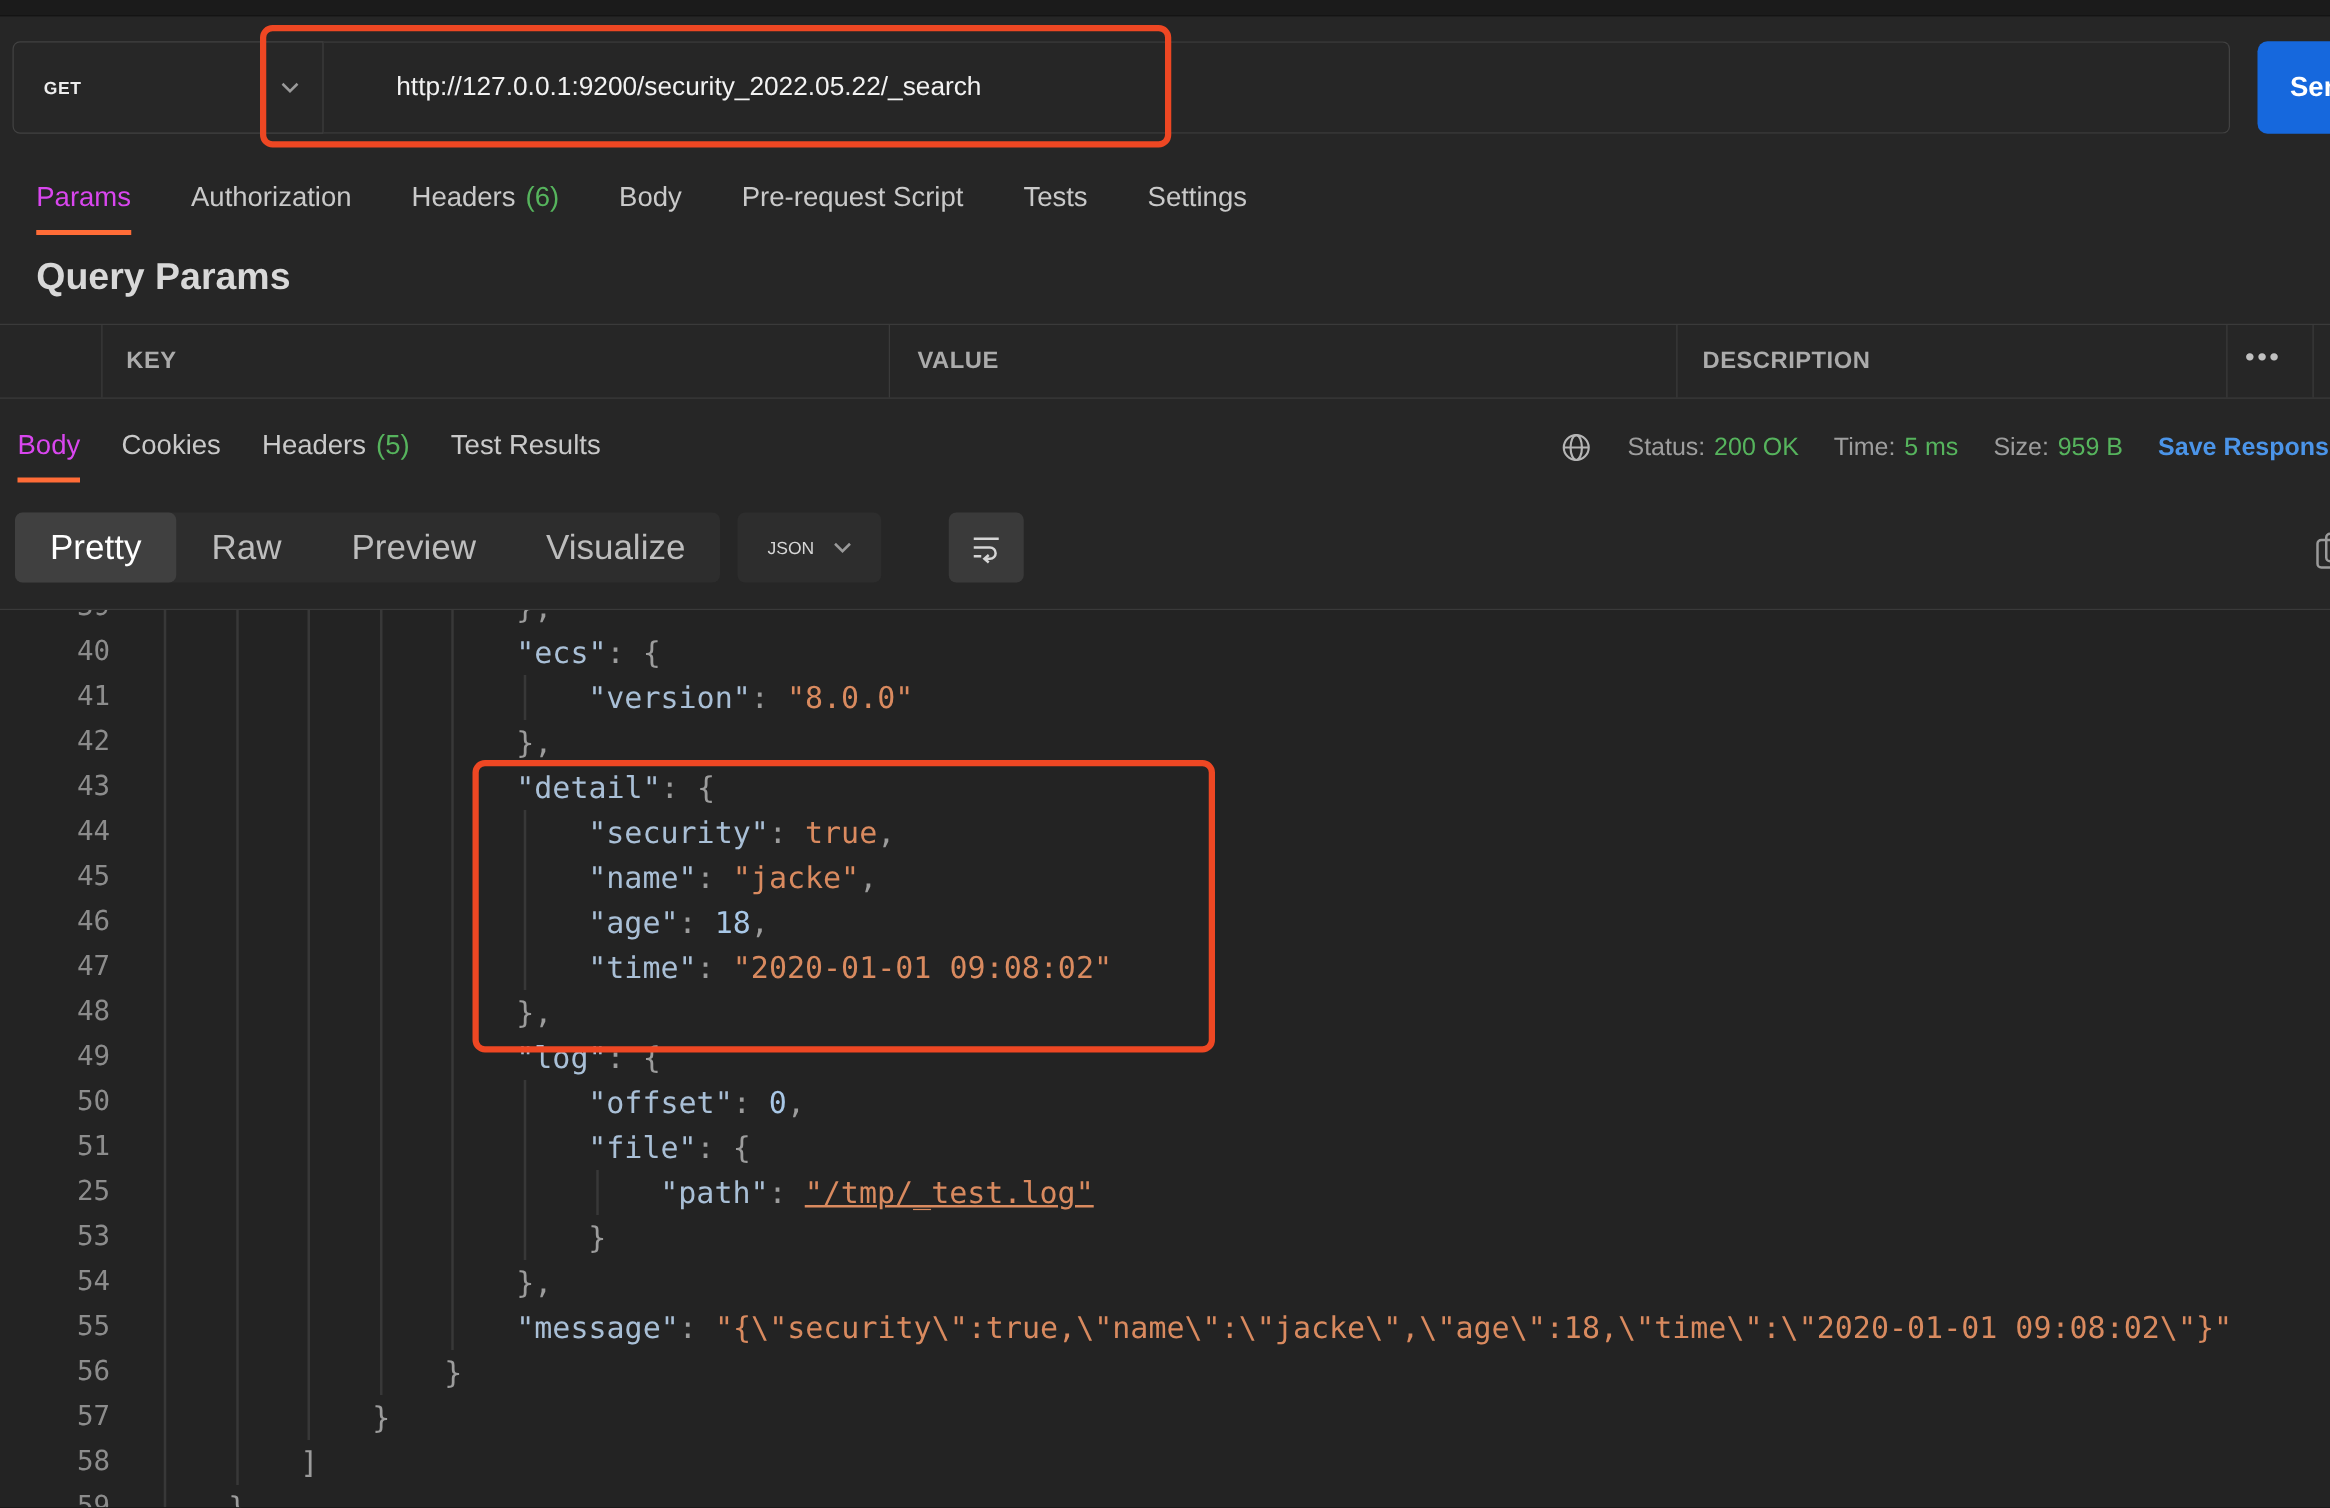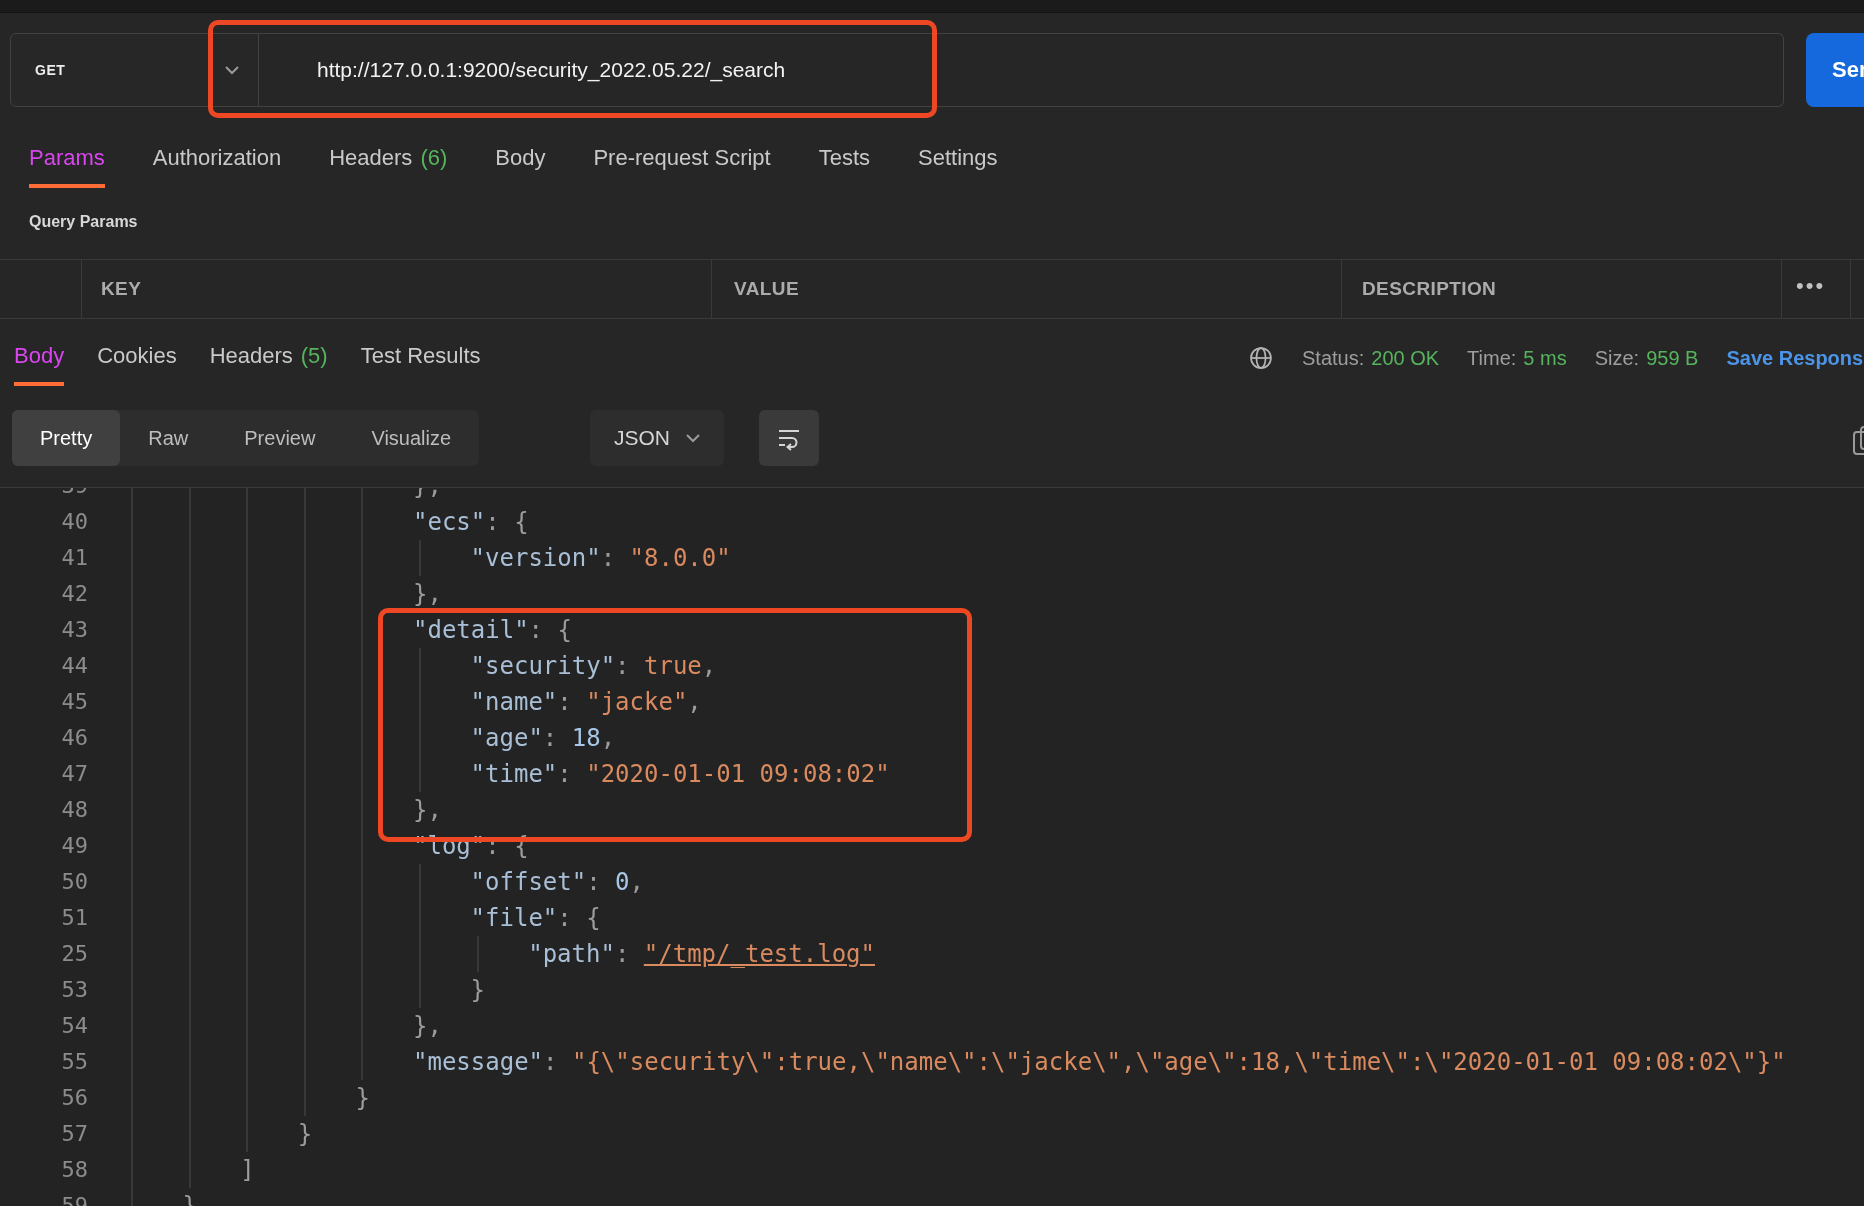--- a/index.html
+++ b/index.html
@@ -21,21 +21,21 @@
     padding-left:26px;font-family:inherit;cursor:pointer;}
 
   
   .req-tabs{position:absolute;left:29px;top:132px;height:56px;display:flex;gap:48px;}
   .tab{display:flex;align-items:center;gap:8px;font-size:22px;color:#c9c9c9;
     border-bottom:4px solid transparent;cursor:pointer;box-sizing:border-box;}
   .tab.active{color:#d946ef;border-bottom-color:var(--accent,#ff6c37);}
   .cnt{color:var(--green,#56b45d);}
 
   .section-label{position:absolute;left:29px;top:200px;height:44px;line-height:44px;
-    font-size:16px;font-weight:700;color:#d8d8d8;}
+    font-size:30px;font-weight:700;color:#d8d8d8;}
 
   
   .ptable{position:absolute;left:0;top:259px;width:1864px;height:60px;
     border-top:1px solid #3a3a3a;border-bottom:1px solid #3a3a3a;box-sizing:border-box;}
   .vline{position:absolute;top:0;bottom:0;width:1px;background:#3a3a3a;}
   .th{position:absolute;top:0;height:58px;line-height:58px;font-size:19px;font-weight:700;
     color:#ababab;letter-spacing:.4px;}
   .th-menu{position:absolute;top:0;height:58px;line-height:52px;font-size:22px;color:#c0c0c0;
     letter-spacing:2px;cursor:pointer;}
 
@@ -44,25 +44,25 @@
   .resp-meta{position:absolute;left:1248px;top:330px;height:56px;display:flex;align-items:center;
     gap:28px;white-space:nowrap;}
   .meta-pair{display:flex;gap:7px;font-size:20px;align-items:center;}
   .meta-label{color:#9e9e9e;}
   .meta-value{color:var(--green,#56b45d);}
   .save-label{color:var(--link-blue,#4b94e8);font-size:20px;font-weight:700;cursor:pointer;}
 
   
   .segments{position:absolute;left:12px;top:410px;height:56px;display:flex;background:#2d2d2d;
     border-radius:6px;}
-  .seg{display:flex;align-items:center;padding:4px 28px;font-size:20px;color:#bdbdbd;cursor:pointer;
+  .seg{display:flex;align-items:center;padding:4px 28px;font-size:28px;color:#bdbdbd;cursor:pointer;
     border-radius:6px;}
   .seg.active{background:#404040;color:#fff;}
   .json-dd{position:absolute;left:590px;top:410px;height:56px;display:flex;align-items:center;
-    gap:16px;padding:0 24px;background:#2d2d2d;border-radius:6px;font-size:21px;color:#d6d6d6;cursor:pointer;}
+    gap:16px;padding:0 24px;background:#2d2d2d;border-radius:6px;font-size:14px;color:#d6d6d6;cursor:pointer;}
   .wrap-btn{position:absolute;left:759px;top:410px;width:60px;height:56px;background:#3a3a3a;
     border-radius:6px;display:flex;align-items:center;justify-content:center;cursor:pointer;}
   .copy-partial{position:absolute;left:1850px;top:424px;cursor:pointer;}
 
   
   .codearea{position:absolute;left:0;top:487px;right:0;bottom:0;background:#232323;
     border-top:1px solid #3a3a3a;overflow:hidden;}
   .codelines{position:absolute;left:0;top:-20px;right:0;
     font-family:"DejaVu Sans Mono","Liberation Mono",monospace;font-size:24px;}
   .line{display:flex;height:36px;line-height:36px;}

